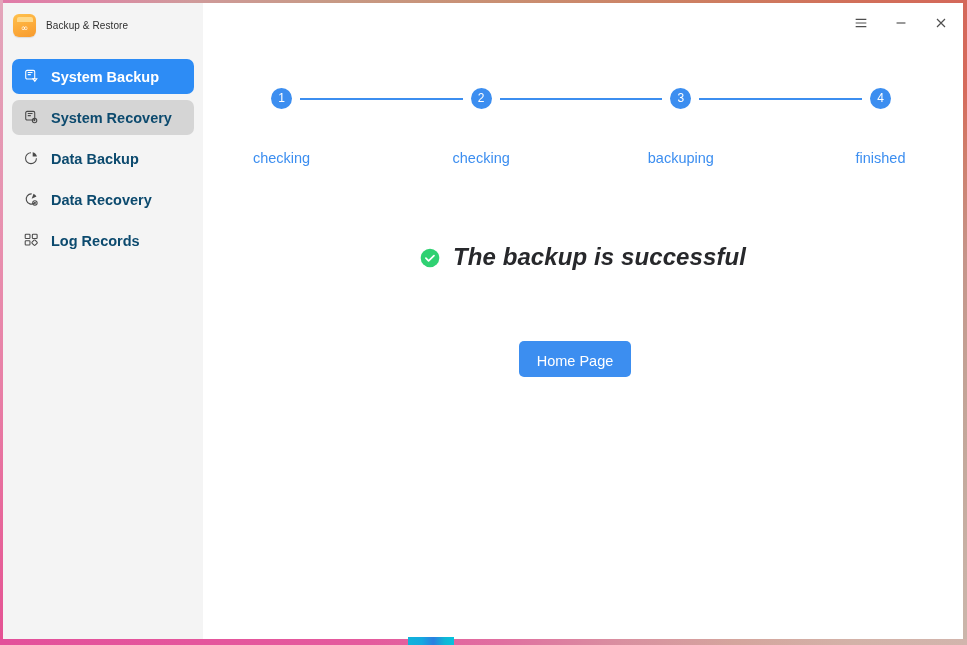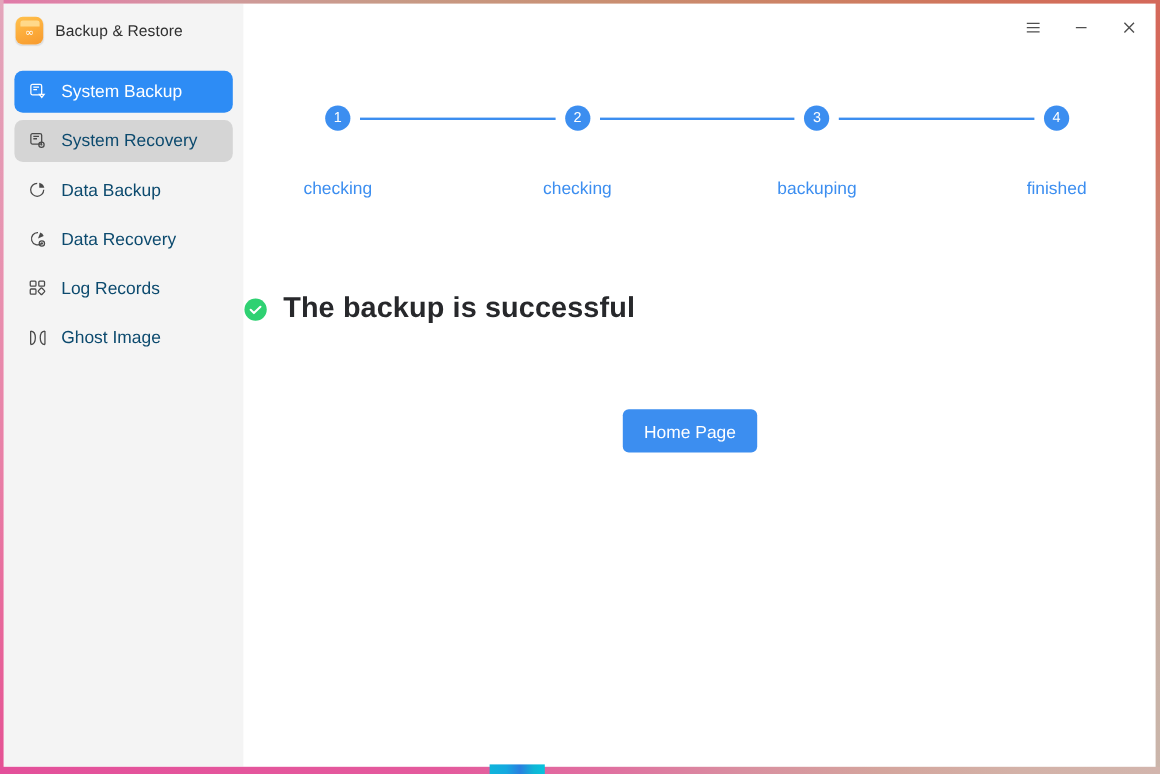--- a/index.html
+++ b/index.html
@@ -108,40 +108,41 @@
     position: absolute;
     left: 0; right: 0;
     bottom: 3.5px;
     text-align: center;
     font-size: 9px;
     line-height: 9px;
     color: #ffffff;
     font-family: "DejaVu Sans", sans-serif;
   }
   #app-title {
-    font-size: 13px;
+    font-size: 10px;
     color: #2f2f2f;
     letter-spacing: 0.1px;
     white-space: nowrap;
   }
 
   #nav-list {
     margin-top: 12px;
     padding: 0 9px;
   }
   .nav-item {
     display: flex;
     align-items: center;
     gap: 11px;
     height: 35px;
     border-radius: 7px;
     padding-left: 11px;
     margin-bottom: 6px;
     box-sizing: border-box;
     cursor: pointer;
+    font-weight: bold;
   }
   .nav-item.active {
     background: #2d8cf5;
   }
   .nav-item.hover {
     background: #d5d5d5;
   }
   .nav-label {
     font-size: 14.5px;
     color: #0c4a6e;
@@ -232,22 +233,23 @@
   }
 
   
   #result-block {
     position: absolute;
     left: 0;
     top: 240px;
     width: 760px;
     display: flex;
     align-items: center;
-    justify-content: flex-start;
+    justify-content: center;
     gap: 13px;
+    font-style: italic;
   }
   #success-icon {
     width: 20px;
     height: 20px;
     flex: none;
     position: relative;
     top: 1px;
   }
   #success-icon svg { display: block; }
   #result-text {
@@ -342,29 +344,20 @@
             <svg viewBox="0 0 20 20" width="17" height="17" fill="none" stroke="#4a4a4a" stroke-width="1.25">
               <rect x="2.6" y="2.6" width="5.6" height="5" rx="0.9"></rect>
               <rect x="11" y="2.6" width="5.6" height="5" rx="0.9"></rect>
               <rect x="2.6" y="10.4" width="5.6" height="5" rx="0.9"></rect>
               <rect x="11.1" y="10.1" width="5" height="5" rx="0.9" transform="rotate(45 13.6 12.6)"></rect>
             </svg>
           </span>
           <span class="nav-label">Log Records</span>
         </div>
 
-        <div class="nav-item">
-          <span class="nav-icon">
-            <svg viewBox="0 0 20 20" width="17" height="17" fill="none" stroke="#4a4a4a" stroke-width="1.25">
-              <path d="M3 3.4v13.2M3 3.4c3 0 4.6 2.6 4.6 6.6S6 16.6 3 16.6"></path>
-              <path d="M17 3.4v13.2M17 3.4c-3 0-4.6 2.6-4.6 6.6s1.6 6.6 4.6 6.6"></path>
-            </svg>
-          </span>
-          <span class="nav-label">Ghost Image</span>
-        </div>
 
       </nav>
     </aside>
 
     <section id="main-panel">
 
       <div id="window-controls">
         <div class="win-btn">
           <svg viewBox="0 0 18 18" width="16" height="16" stroke="#4f4f4f" stroke-width="1.3" fill="none">
             <path d="M3 5h12M3 9h12M3 13h12"></path>

